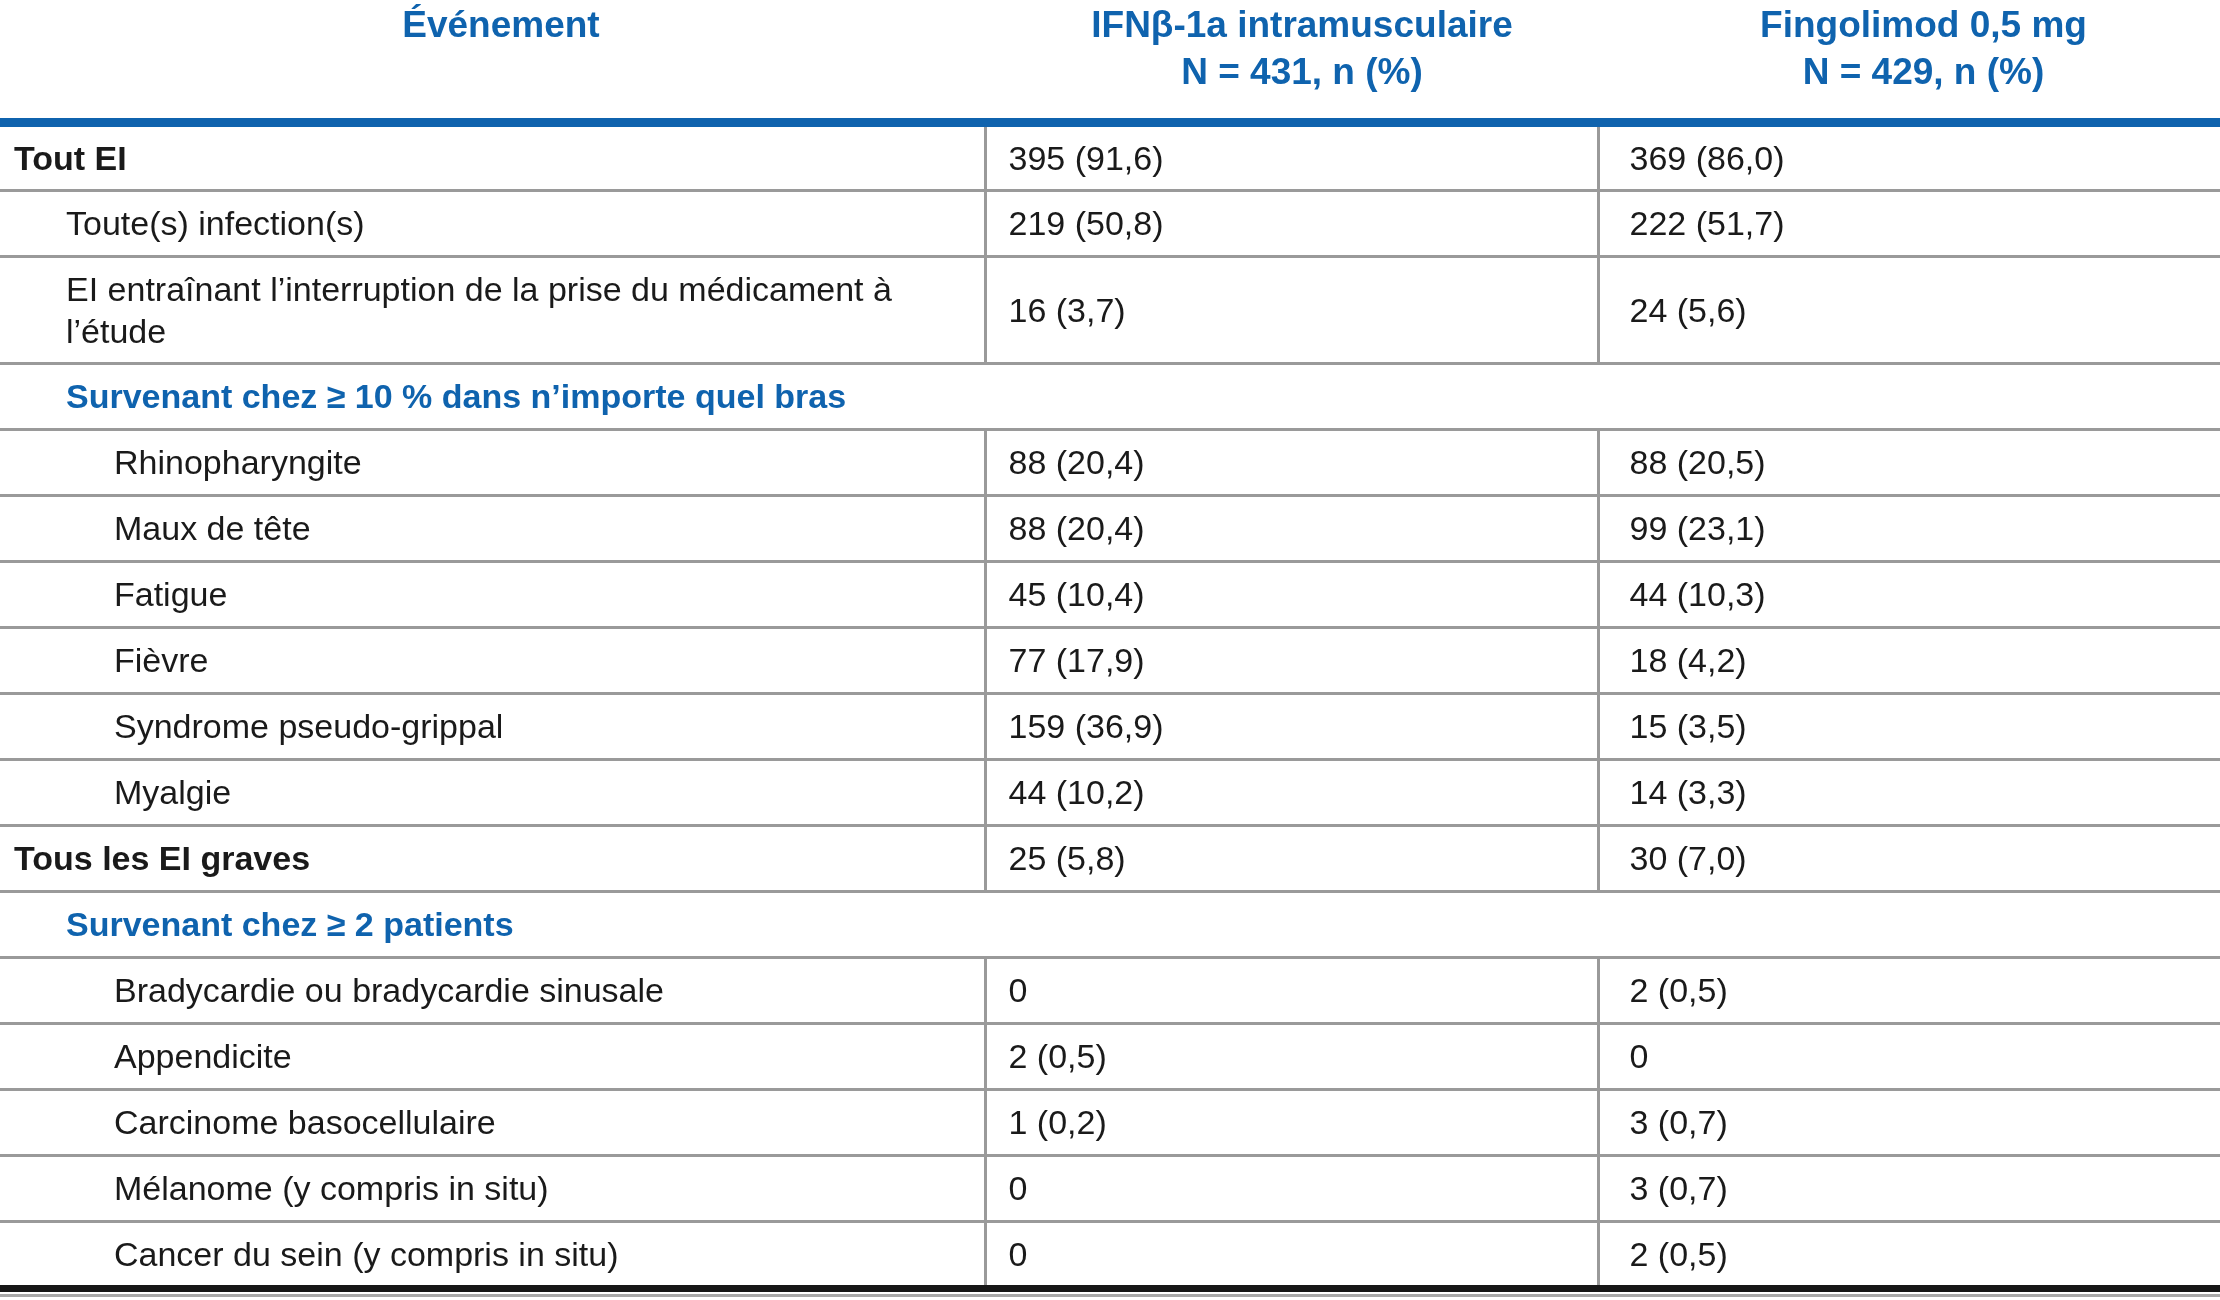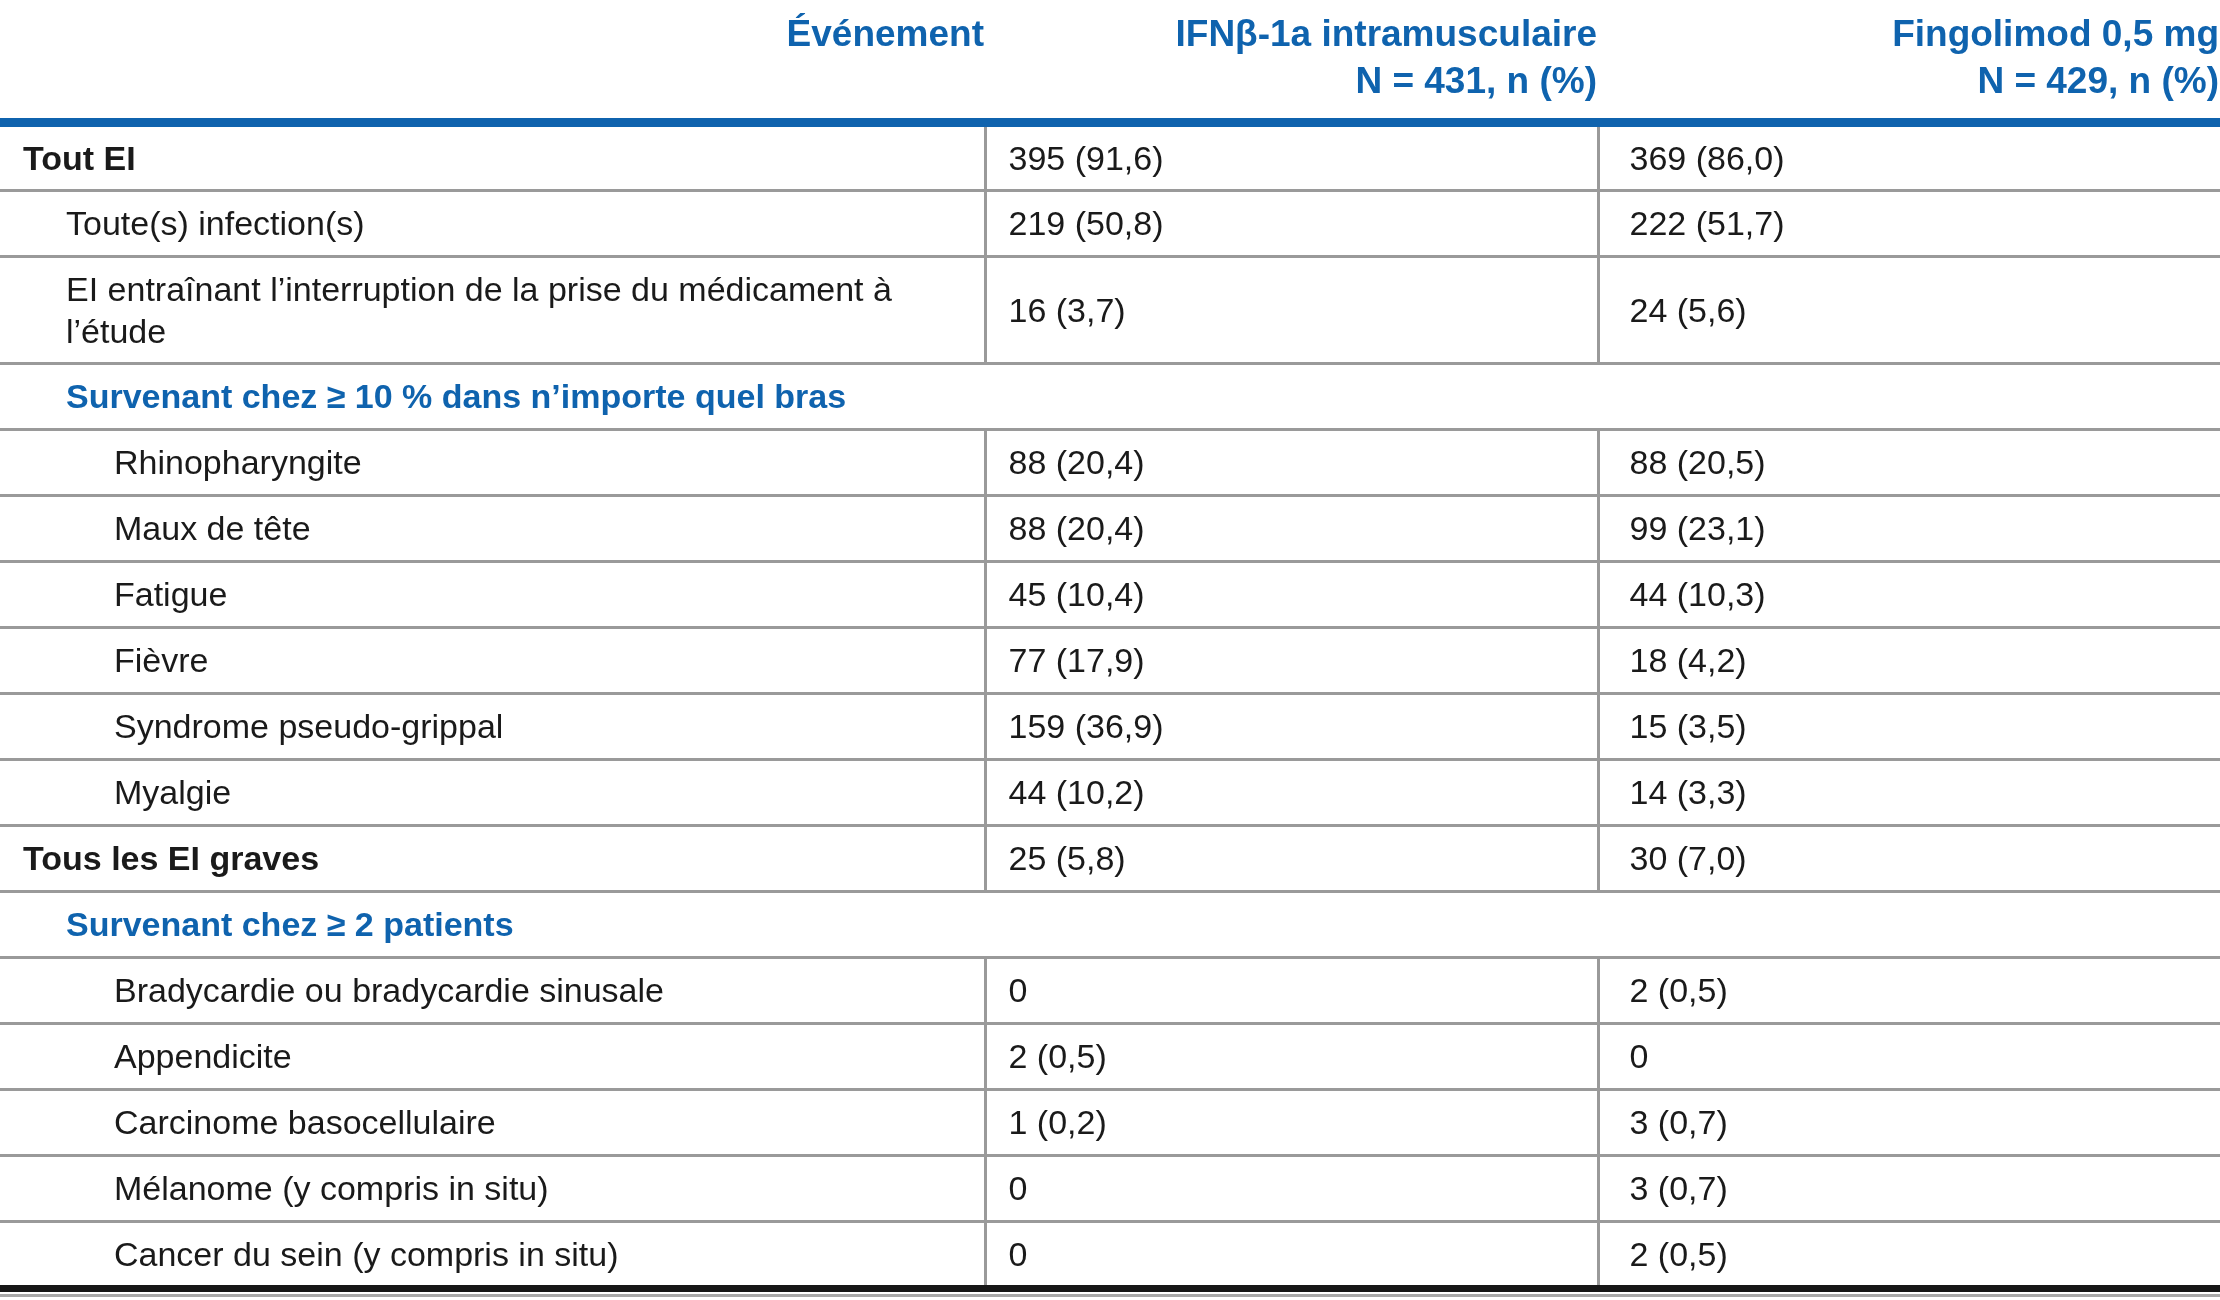--- a/index.html
+++ b/index.html
@@ -31,23 +31,23 @@
   }
   col.col-event { width: 985px; }
   col.col-ifn   { width: 613px; }
   col.col-fin   { width: 622px; }
 
   thead tr {
     border-bottom: 9px solid var(--accent);
   }
   thead th {
     height: 122px;
-    text-align: right;
+    text-align: center;
     vertical-align: top;
-    padding-top: 10px;
+    padding-top: 1px;
     color: var(--accent);
     font-size: 37px;
     line-height: 47px;
     font-weight: bold;
   }
   th.c1 { padding-left: 18px; }
   th.c2 { padding-left: 22px; }
   th.c3 { padding-left: 30px; }
 
   tbody td {
@@ -59,21 +59,21 @@
     padding-top: 10px;
     padding-bottom: 10px;
   }
   tbody tr { height: 66px; }
   tbody tr:last-child td { border-bottom: none; }
 
   td.c2, td.c3 { border-left: 3px solid var(--divider); }
   td.c2 { padding-left: 22px; margin-left: 21px; }
   td.c3 { padding-left: 30px; }
 
-  .indent-0 { padding-left: 23px; }
+  .indent-0 { padding-left: 14px; }
   .indent-1 { padding-left: 66px; }
   .indent-2 { padding-left: 114px; margin-left: 44px; }
 
   .bold { font-weight: bold; }
 
   td.section-cell {
     color: var(--accent);
     font-weight: bold;
   }
 

